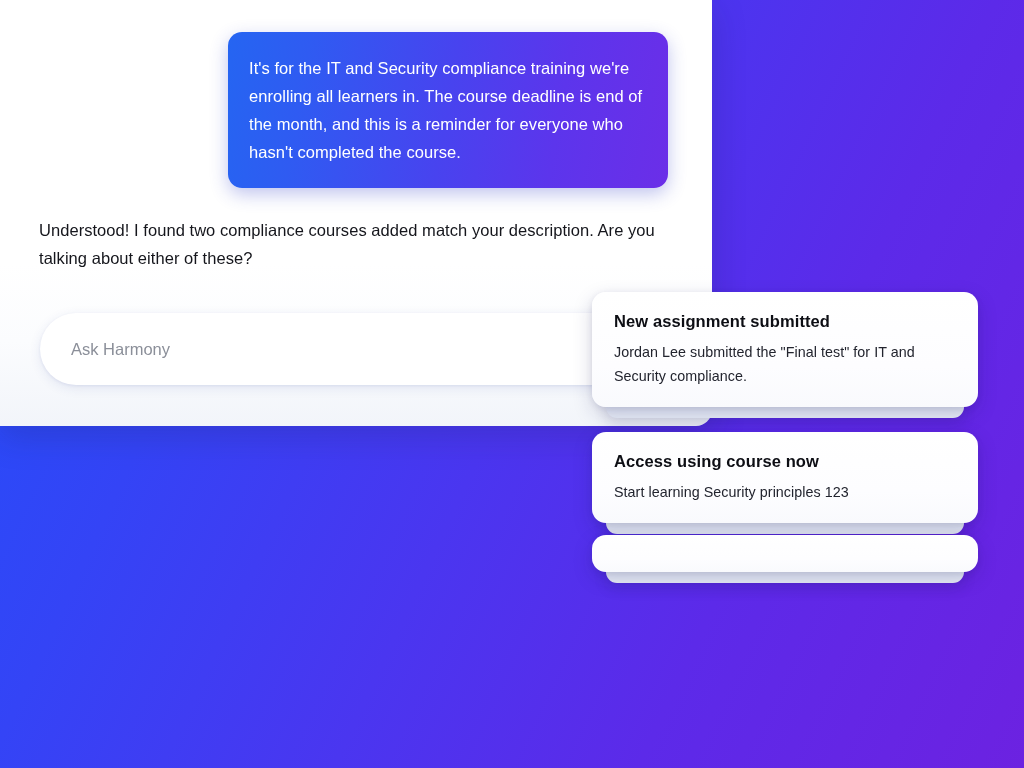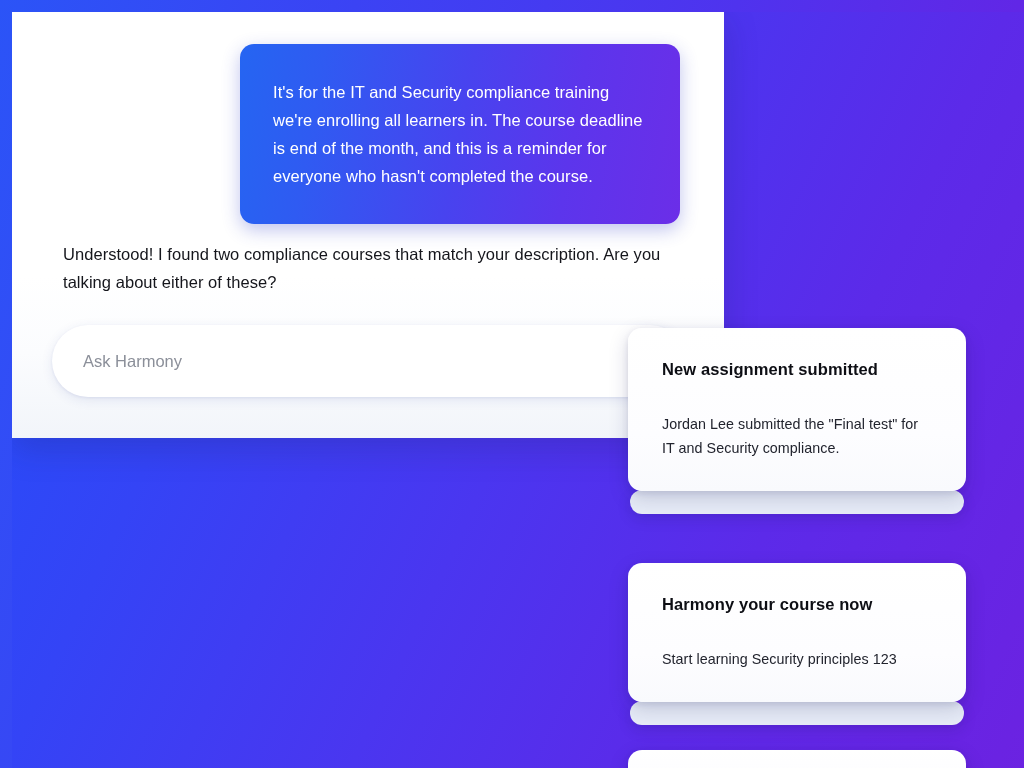--- a/index.html
+++ b/index.html
@@ -1,16 +1,16 @@
 <!DOCTYPE html>
 <html><head>
 <meta charset="utf-8">
 <title>Harmony Chat</title>
 <style>
-  * { box-sizing: border-box; margin: 0; padding: 12px; }
+  * { box-sizing: border-box; margin: 0; padding: 0; }
 
   html, body {
     width: 1024px;
     height: 768px;
     overflow: hidden;
   }
 
   body {
     font-family: "Liberation Sans", sans-serif;
     position: relative;
@@ -151,21 +151,21 @@
 <body>
 
 <div id="bg-gradient"></div>
 
 <section id="chat-panel">
 
   <div id="user-bubble">
     <div class="bubble-text">It's for the IT and Security compliance training we're enrolling all learners in. The course deadline is end of the month, and this is a reminder for everyone who hasn't completed the course.</div>
   </div>
 
-  <div id="assistant-reply">Understood! I found two compliance courses that match your description. Are you talking about either of these?</div>
+  <div id="assistant-reply">Understood! I found two compliance courses added match your description. Are you talking about either of these?</div>
 
   <div id="composer">
     <input id="composer-input" type="text" placeholder="Ask Harmony" style="">
   </div>
 
 </section>
 
 <div id="notification-stack">
 
   <div class="notif-wrap">
@@ -177,21 +177,21 @@
   </div>
 
   <div class="gap-a"></div>
 
 
   <div class="gap-b"></div>
 
   <div class="notif-wrap">
     <div class="notif-understack"></div>
     <article class="notif-card">
-      <div class="notif-title">Harmony your course now</div>
+      <div class="notif-title">Access using course now</div>
       <div class="notif-body">Start learning Security principles 123</div>
     </article>
   </div>
 
   <div class="gap-b"></div>
 
   <div class="notif-wrap">
     <div class="notif-understack"></div>
     <article class="notif-card">
     </article>

